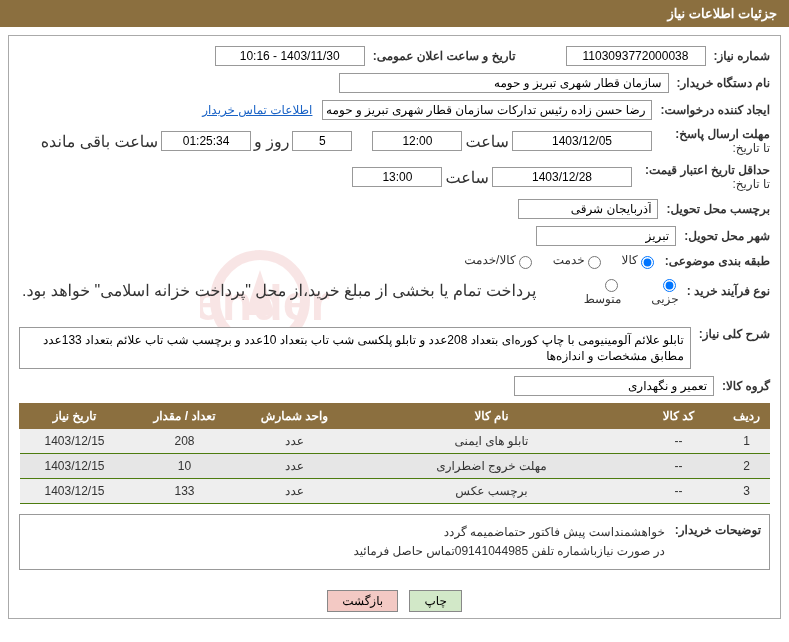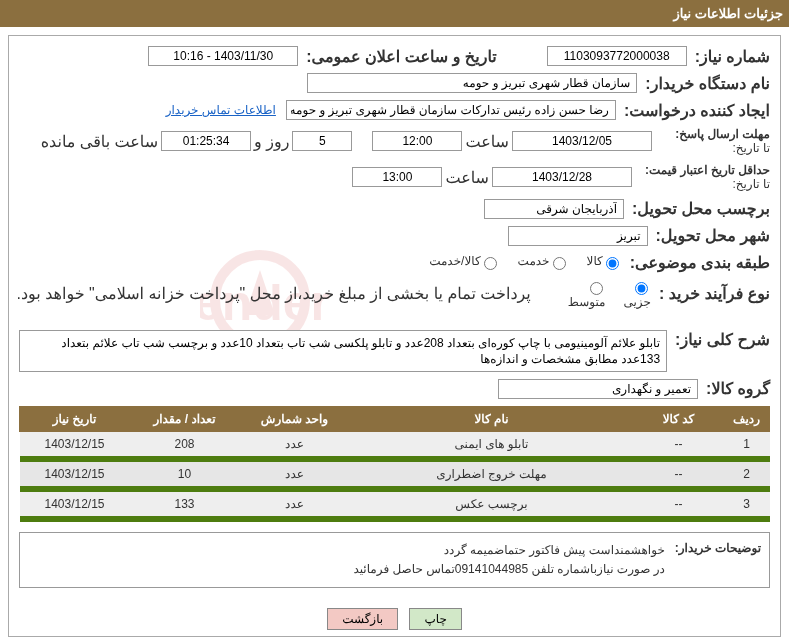--- a/index.html
+++ b/index.html
@@ -1,37 +1,37 @@
 <!DOCTYPE html>
 <html dir="rtl" lang="fa"><head>
 <meta charset="utf-8">
 <style>
 * { box-sizing: border-box; font-family: Tahoma, Arial, sans-serif; }
 body { margin: 0; background: #fff; font-size: 12px; color: #333; width: 789px; }
-.header { background: #8b6f3f; color: #fff; padding: 6px 6px; font-size: 13px; font-weight: bold; }
+.header { background: #8b6f3f; color: #fff; padding: 6px 12px; font-size: 13px; font-weight: bold; }
 .outer { border: 1px solid #aaa; margin: 8px; background: #fff; }
 .form-area { padding: 10px; }
 .row { display: flex; align-items: center; margin-bottom: 7px; direction: rtl; }
-.lbl { font-weight: bold; color: #333; margin-left: 8px; white-space: nowrap; font-size: 16px; }
+.lbl { font-weight: bold; color: #333; margin-left: 8px; white-space: nowrap; font-size: 12px; }
 .lbl2 { color: #333; margin: 0 3px; white-space: nowrap; font-size: 16px; }
 .inp { border: 1px solid #999; background: #fff; padding: 2px 4px; font-size: 12px; text-align: center; height: 20px; direction: rtl; }
 .inp-wide { width: 330px; text-align: right; padding-right: 6px; }
 .inp-med { width: 140px; }
 .inp-sm { width: 90px; }
 .inp-xs { width: 60px; }
 .inp-date { width: 150px; }
 .link { color: #1a63c6; text-decoration: underline; cursor: pointer; margin-right: 10px; }
 .radio-group { display: flex; align-items: center; gap: 4px; }
 .radio-group label { margin-left: 14px; font-size: 12px; }
 .radio-group input { vertical-align: middle; margin-left: 3px; }
 .desc-box { width: 680px; height: 42px; border: 1px solid #999; padding: 4px 6px; text-align: right; font-size: 12px; direction: rtl; resize: none; overflow: hidden; line-height: 1.4; }
 .sec-title { font-weight: bold; font-size: 13px; margin: 10px 0 6px 0; }
 .tbl { width: 100%; border-collapse: collapse; margin-top: 6px; }
 .tbl th { background: #8b6f3f; color: #fff; padding: 5px 4px; font-size: 12px; font-weight: bold; border: 1px solid #8b6f3f; }
-.tbl td { background: #eee; padding: 5px 4px; text-align: center; font-size: 12px; border-bottom: 6px solid #4d7c0f; }
+.tbl td { background: #eee; padding: 5px 4px; text-align: center; font-size: 12px; border-bottom: 1px solid #4d7c0f; }
 .tbl tr:nth-child(even) td { background: #e6e6e6; }
 .notes-box { border: 1px solid #999; margin-top: 10px; padding: 8px; display: flex; direction: rtl; }
 .notes-lbl { font-weight: bold; margin-left: 10px; white-space: nowrap; }
 .notes-content { flex: 1; text-align: right; line-height: 1.6; font-size: 12px; }
 .btn-row { text-align: center; padding: 10px 0 6px; }
 .btn { border: 1px solid #888; padding: 3px 14px; font-size: 12px; cursor: pointer; margin: 0 4px; }
 .btn-print { background: #d2e8c8; }
 .btn-back { background: #f3c9c4; }
 .watermark { position: absolute; top: 240px; left: 200px; opacity: 0.12; pointer-events: none; z-index: 0; }
 .watermark svg { width: 380px; height: 120px; }

